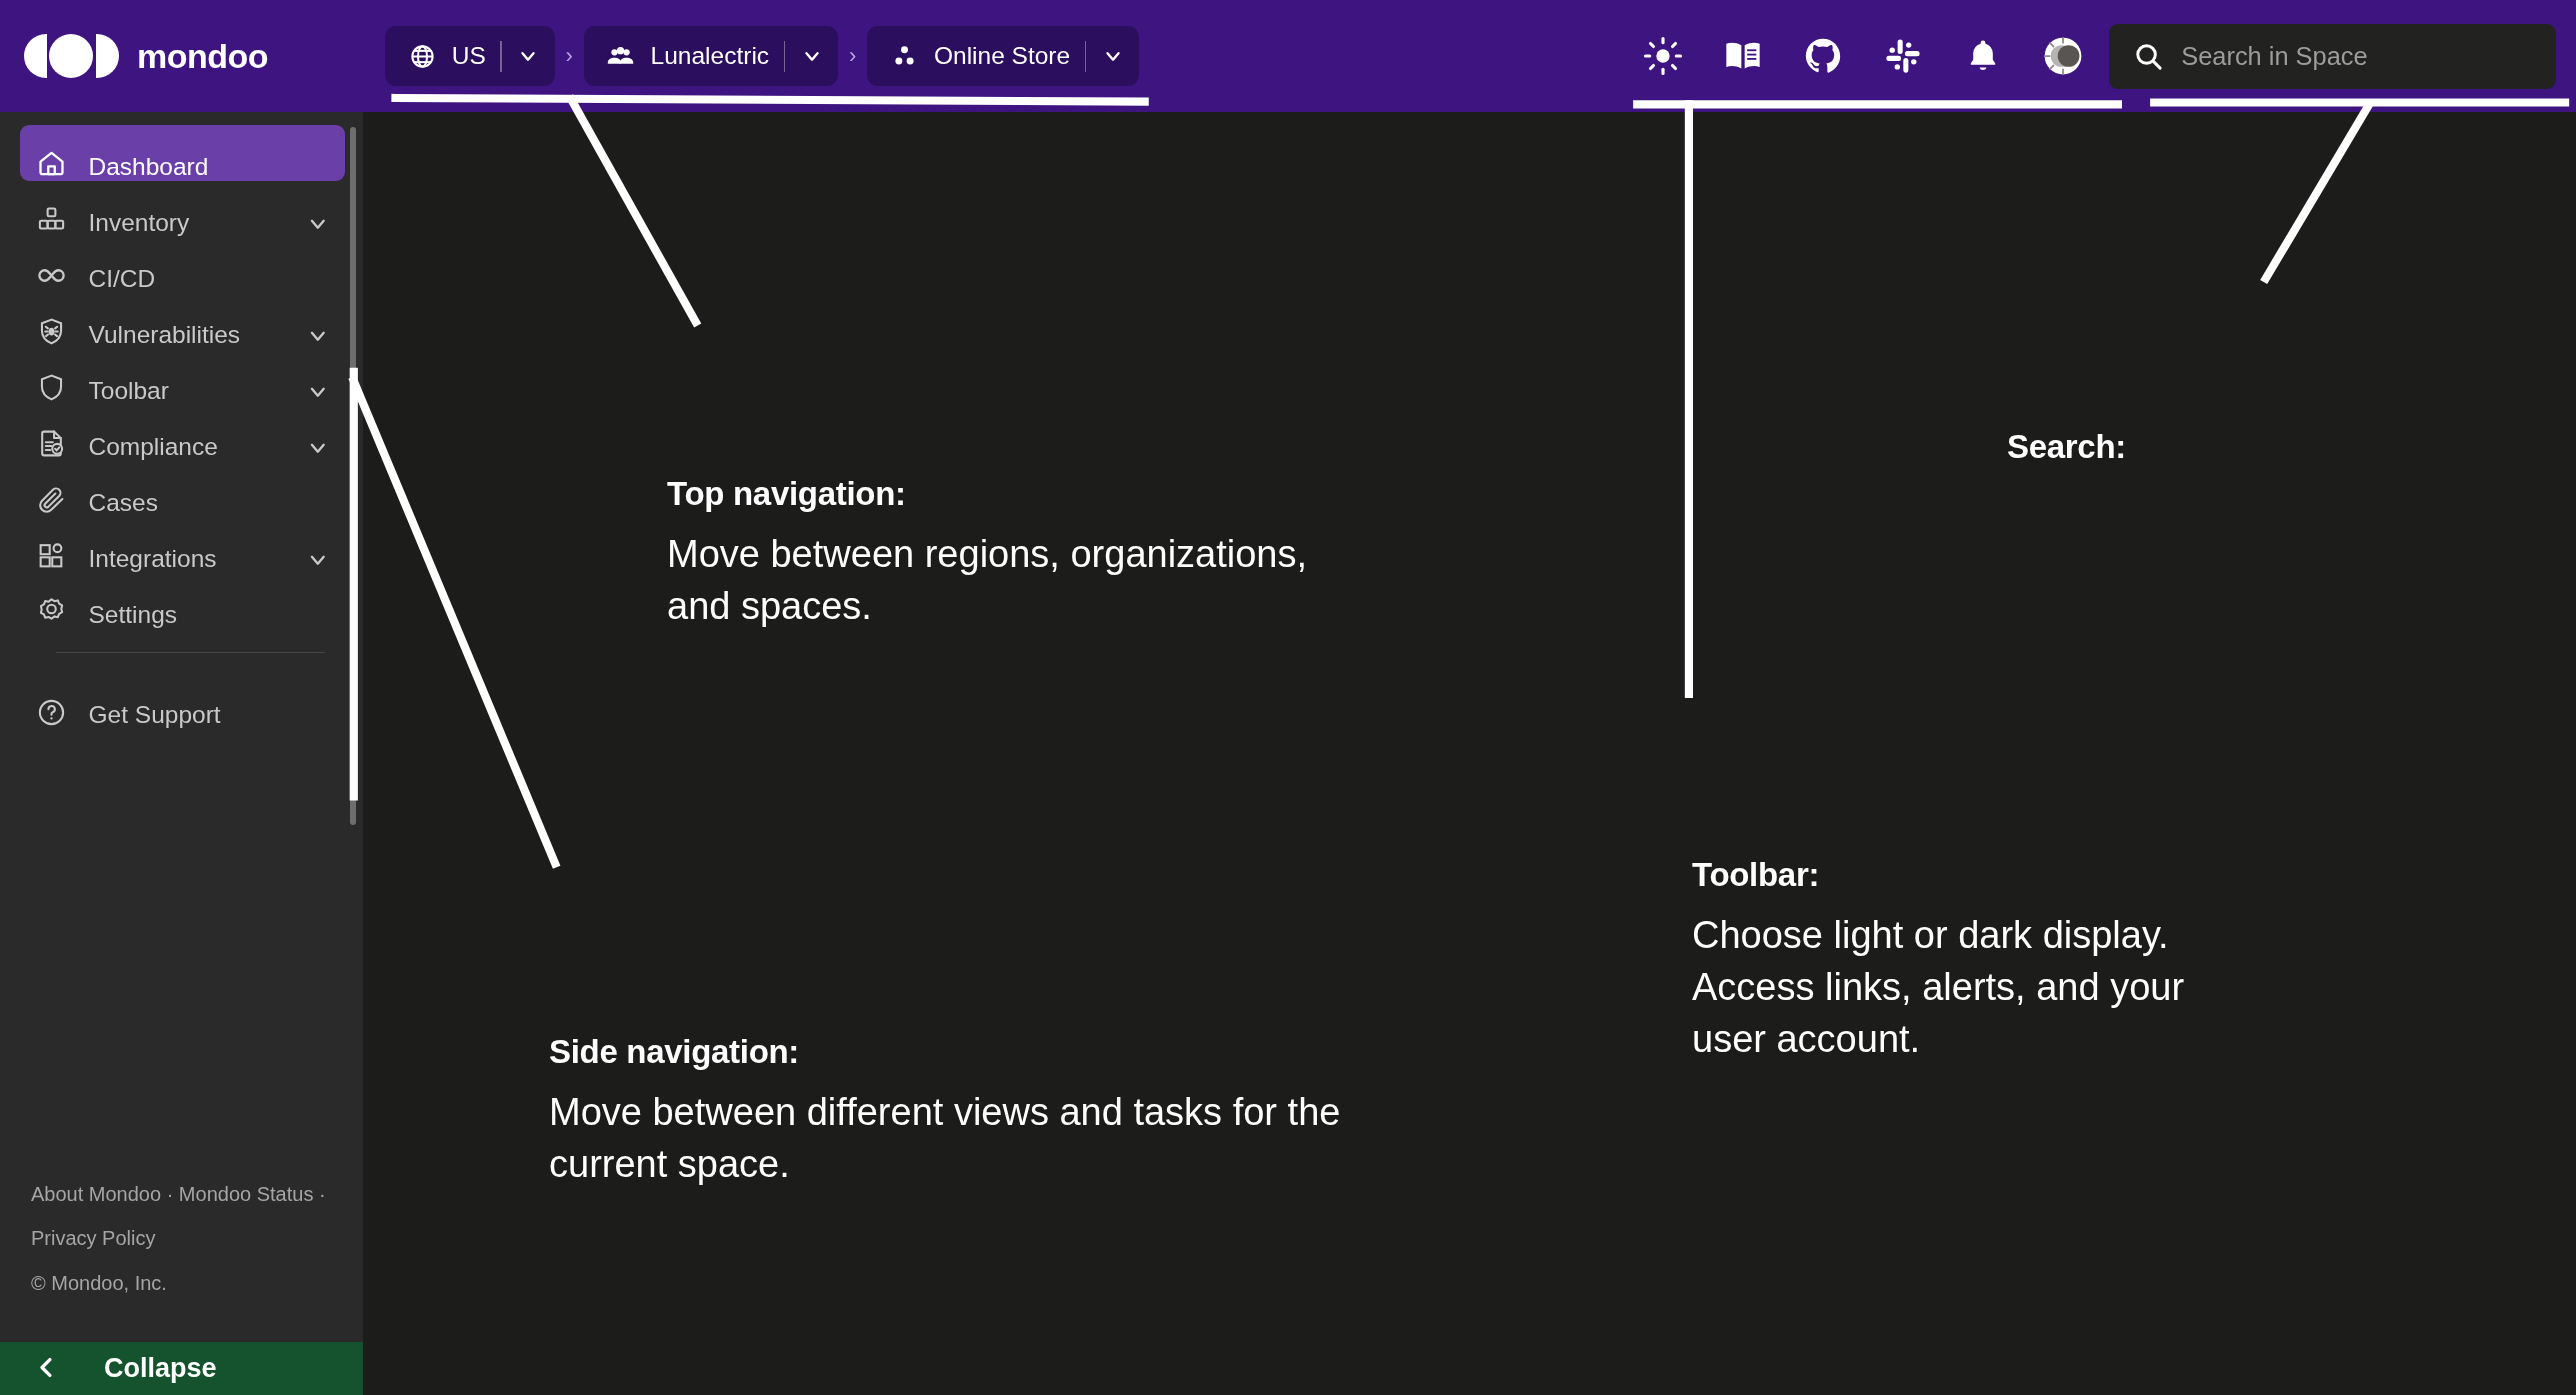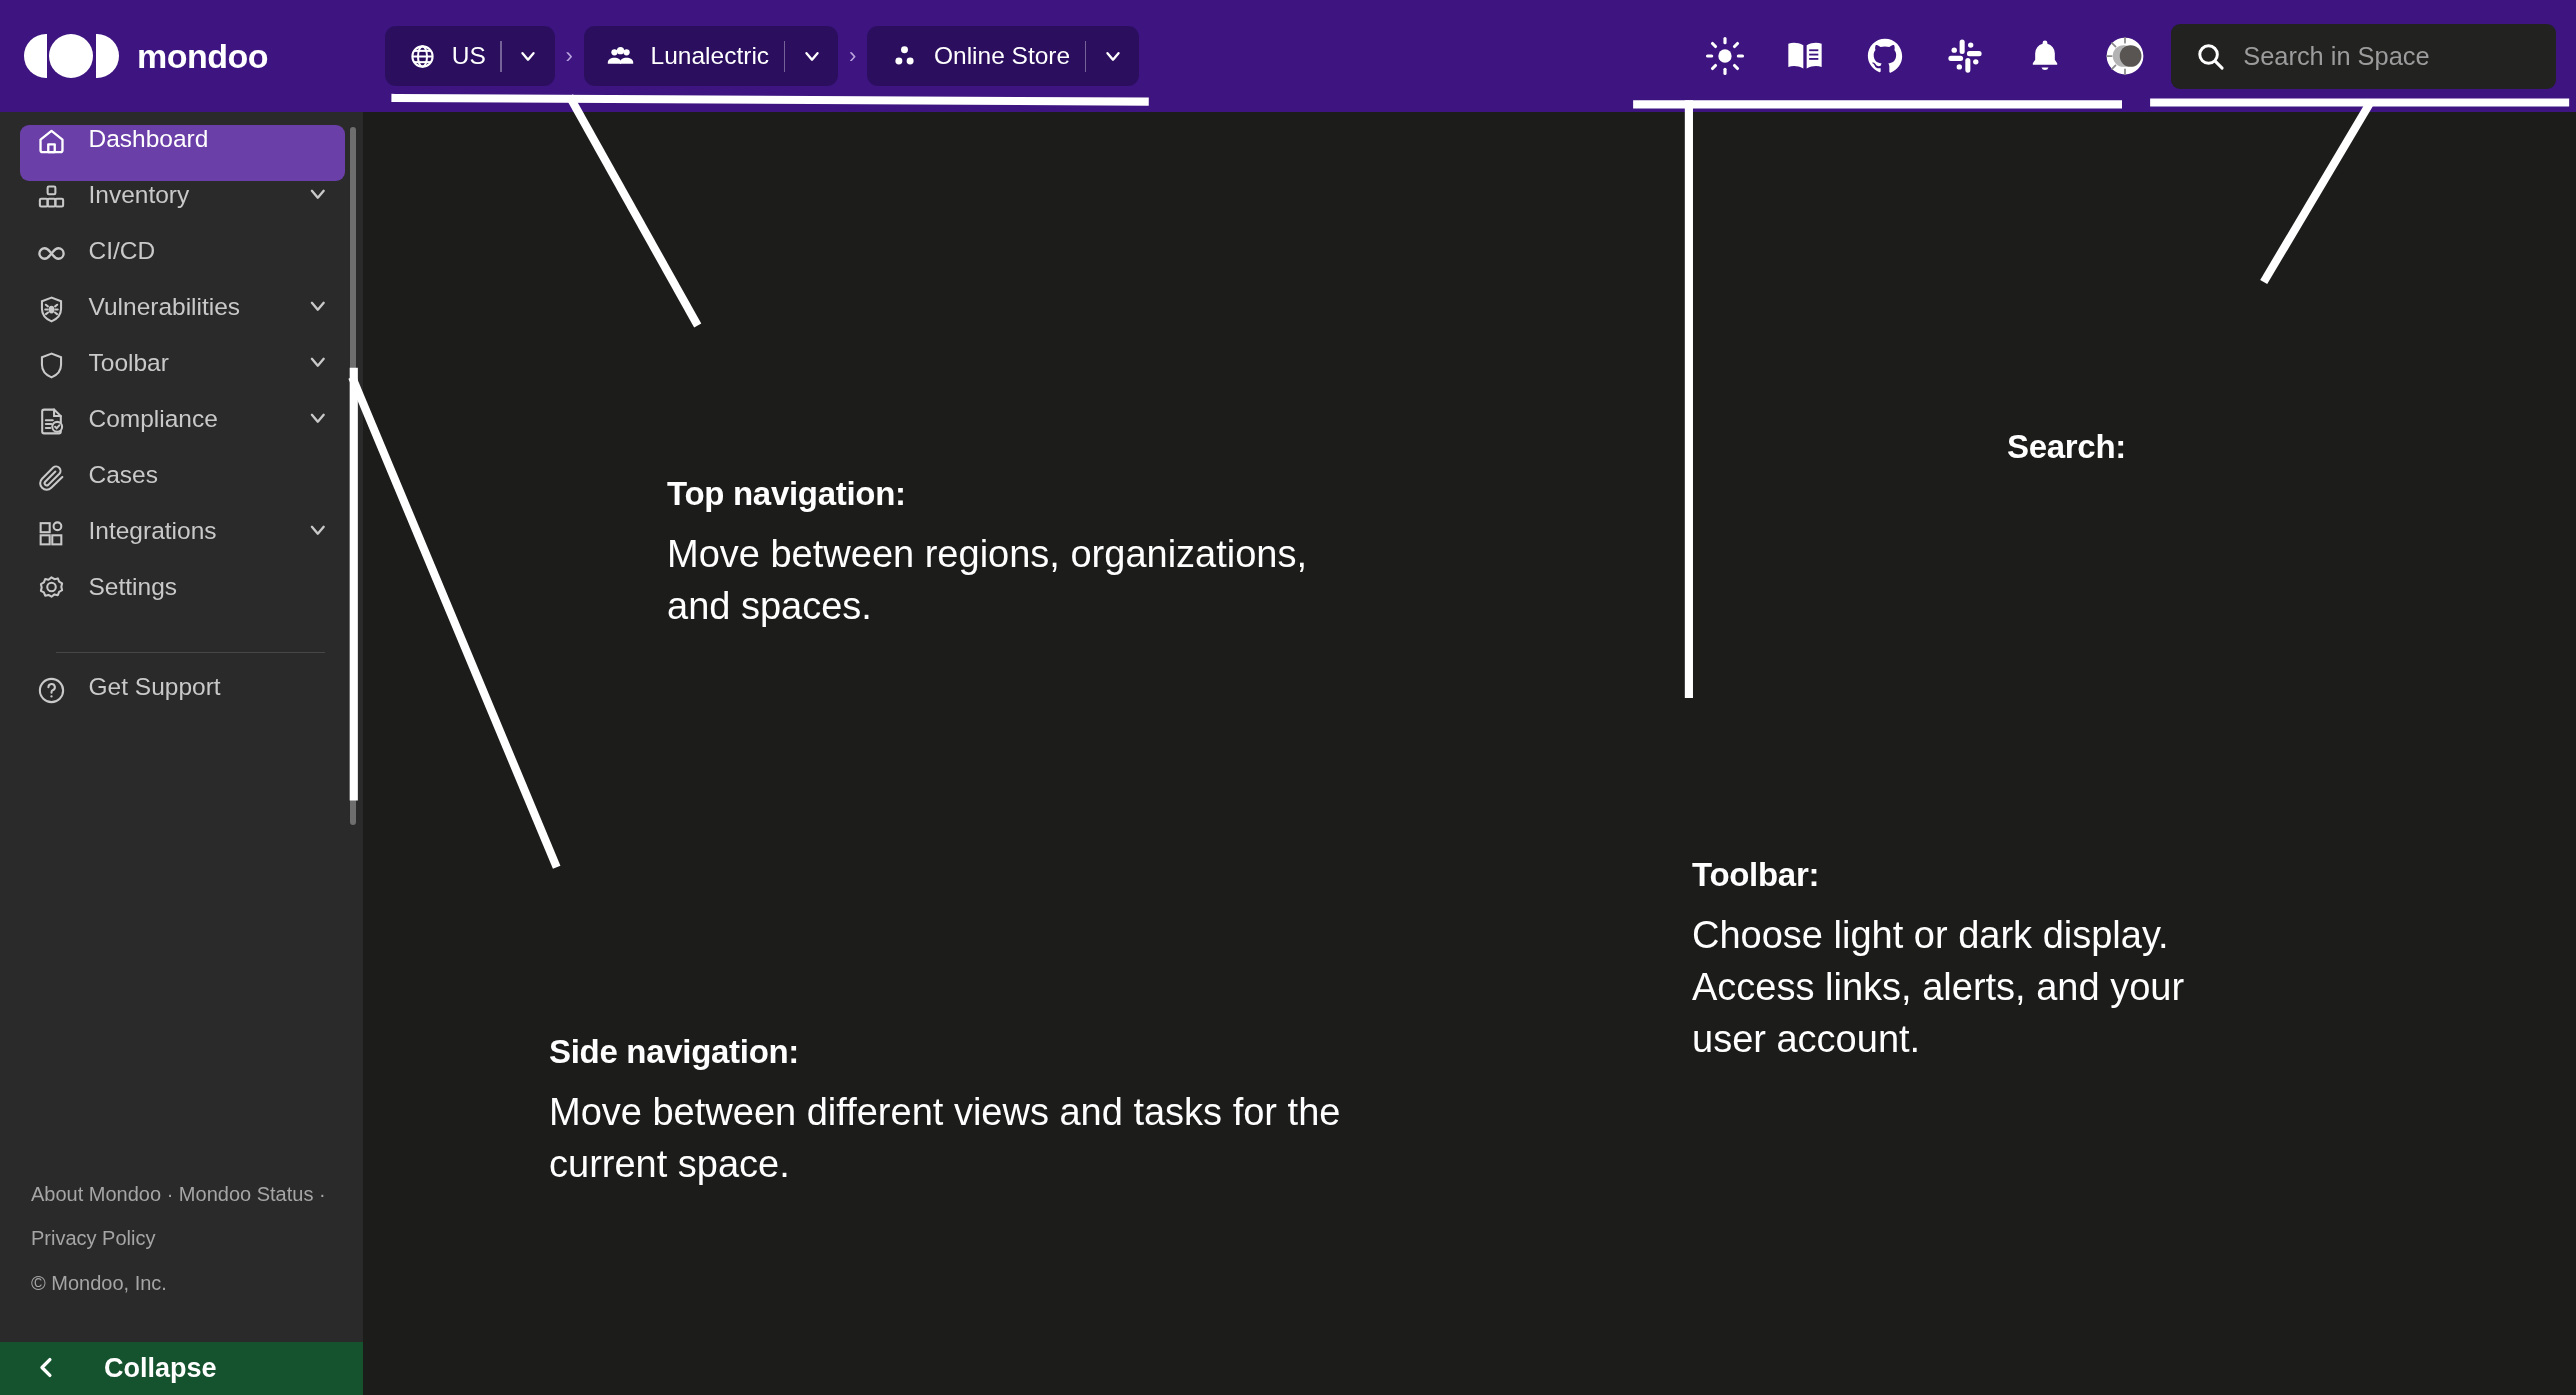--- a/index.html
+++ b/index.html
@@ -51,37 +51,37 @@
   .crumb-sep-bar { width: 1.8px; height: 31px; background: rgba(255,255,255,.35); margin: 0 1.8px; }
   .crumb-chev { width: 23.6px; height: 23.6px; display: flex; align-items: center; justify-content: center; }
   .crumb-arrow { color: #b9a4de; font-size: 22px; padding: 0 11px; }
 
   
   .toolbar { display: flex; align-items: center; gap: 38px; margin-left: auto; margin-right: 25.4px; }
   .tb-icon { width: 42px; height: 42px; display: flex; align-items: center; justify-content: center; cursor: pointer; }
 
   
   .searchbox {
-    width: 385px; height: 65px; background: #222221; border-radius: 9px;
+    width: 447px; height: 65px; background: #222221; border-radius: 9px;
     display: flex; align-items: center; gap: 16.3px; padding: 0 22px;
     margin-right: 20px;
   }
   .search-ph { color: #9c9c9c; font-size: 25.4px; }
 
   
   .sidebar {
     position: absolute; top: 112px; left: 0;
     width: 363px; height: 1283px;
     background: #2a2a2a;
     display: flex; flex-direction: column;
     z-index: 3;
   }
   .nav-list { padding: 12.7px 18px 0 20px; }
   .nav-item {
-    display: flex; align-items: flex-start;
+    display: flex; align-items: flex-end;
     height: 56px; padding: 0 14.5px 0 14.5px;
     border-radius: 9px; gap: 20px;
     color: #c9c9c9; cursor: pointer;
   }
   .nav-item.active { background: #6b3fa8; color: #fff; }
   .nav-label { font-size: 24.5px; flex: 1; white-space: nowrap; }
   .nav-item.active .nav-label { color: #fff; }
   .nav-ico { width: 34px; height: 34px; display: flex; align-items: center; justify-content: center; flex: 0 0 34px; }
   .nav-chev { width: 25.4px; height: 25.4px; display: flex; align-items: center; justify-content: center; }
   .nav-divider { height: 0.9px; background: #474747; margin: 23.6px 20px 0 36px; }

